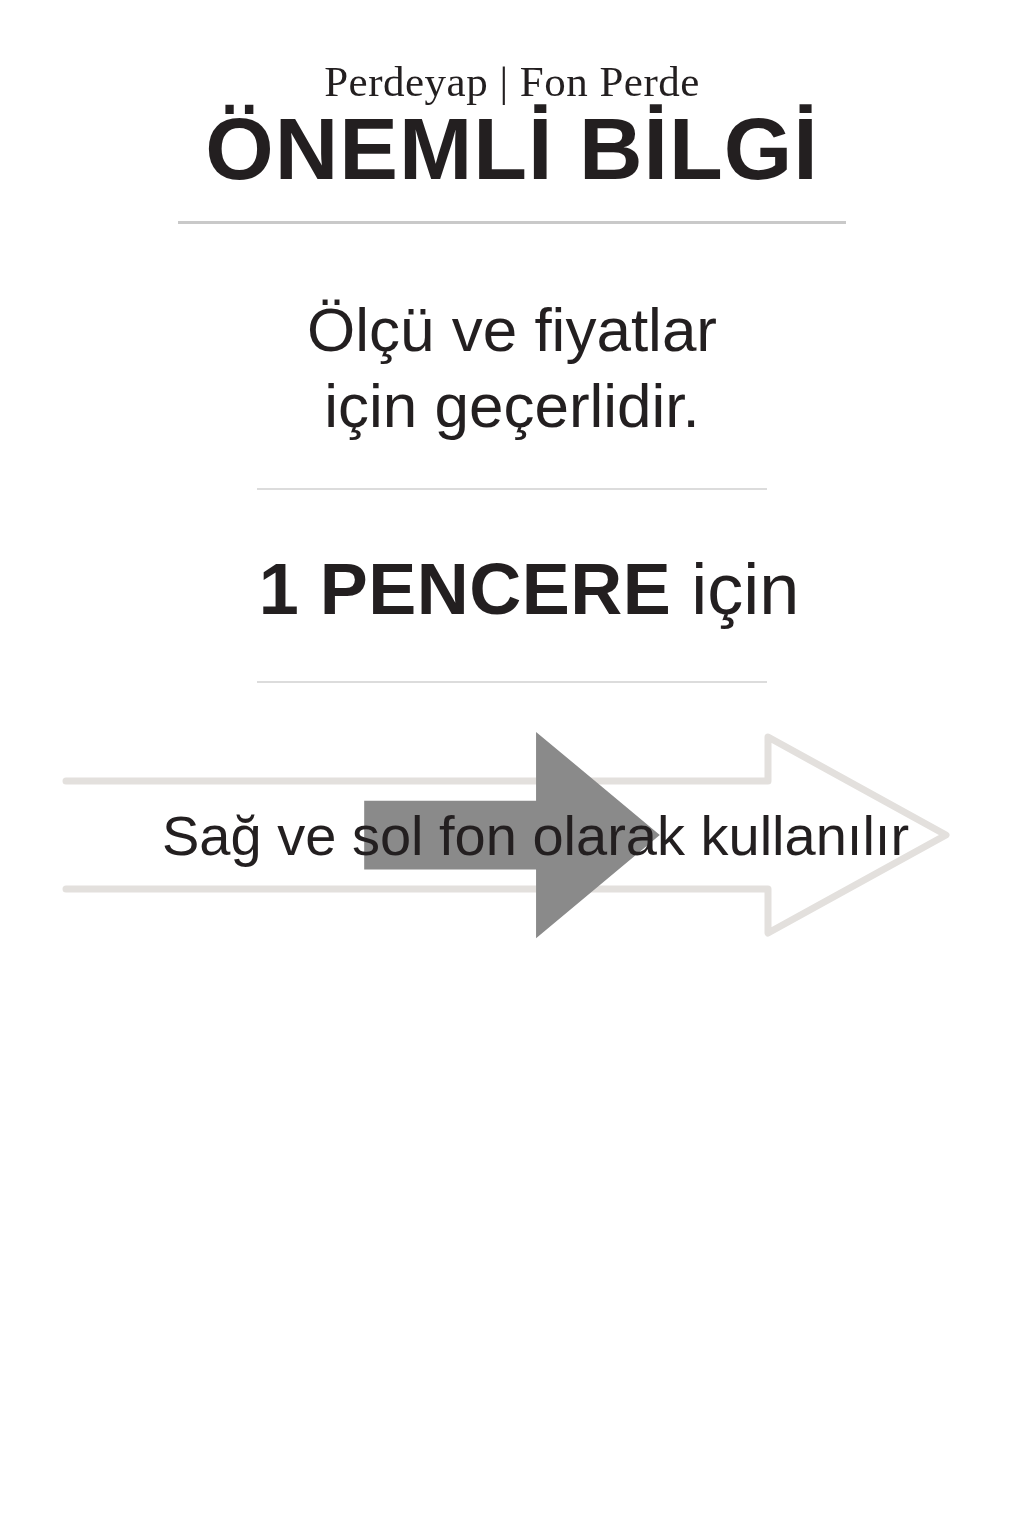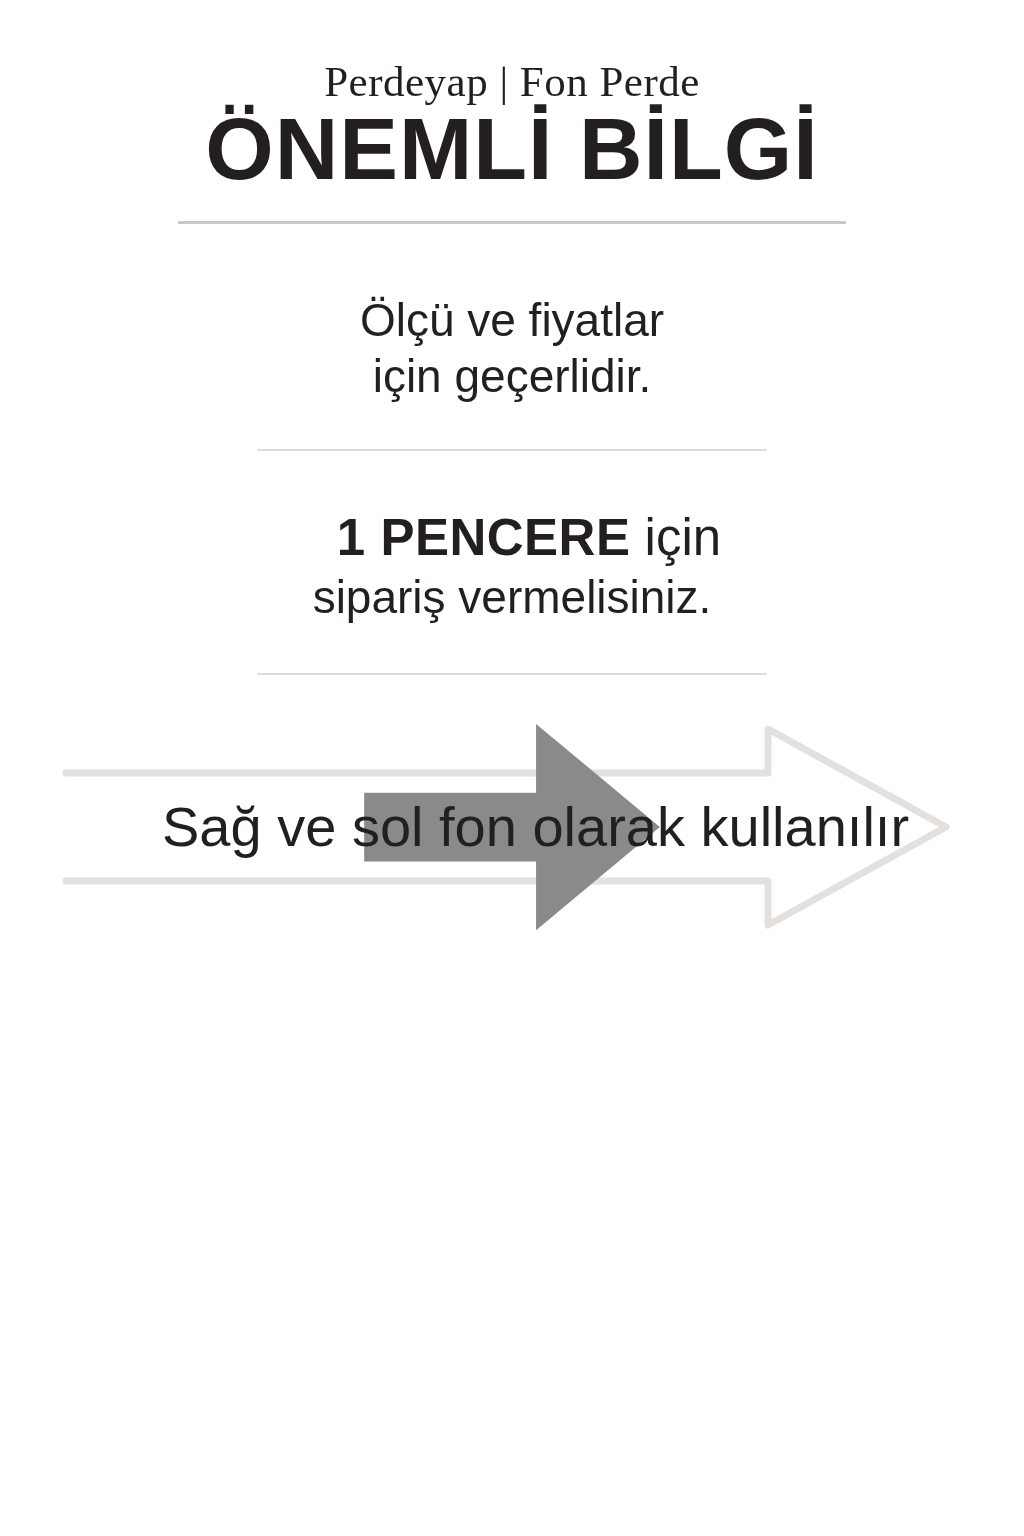--- a/index.html
+++ b/index.html
@@ -60,38 +60,38 @@
   
   .block {
     width: 100%;
     text-align: center;
   }
 
   .block-1 { margin-top: 68px; }
   .block-2 { margin-top: 56px; }
 
   .line-light {
-    font-size: 46px;
+    font-size: 62px;
     font-weight: 400;
     line-height: 1.22;
     color: #231f20;
     white-space: nowrap;
   }
 
   .line-bold {
     font-size: 62px;
     font-weight: 700;
     line-height: 1.22;
     letter-spacing: 0.5px;
     color: #231f20;
     white-space: nowrap;
   }
 
   .line-mixed {
-    font-size: 51px;
+    font-size: 72px;
     line-height: 1.22;
     white-space: nowrap;
     padding-left: 34px;
   }
   .line-mixed .b { font-weight: 700; letter-spacing: 0.5px; }
   .line-mixed .l { font-weight: 400; }
 
   .rule-thin {
     width: 510px;
     height: 2px;
@@ -152,21 +152,20 @@
     <div class="line-light">Ölçü ve fiyatlar</div>
     <div class="line-light">için geçerlidir.</div>
   </div>
 
   <div class="rule-thin"></div>
 
   <div class="block block-2">
     <div class="line-mixed">
       <span class="b">1 PENCERE</span><span class="l"> için</span>
     </div>
-    <div class="line-light">sipariş vermelisiniz.</div>
   </div>
 
   <div class="rule-thin second"></div>
 
   <div class="arrow-banner">
     <svg viewBox="0 0 900 220" xmlns="http://www.w3.org/2000/svg">
       <path d="M4 56 L706 56 L706 12 L884 110 L706 208 L706 164 L4 164" fill="none" stroke="#e3e0dd" stroke-width="7" stroke-linejoin="round" stroke-linecap="round"></path>
     </svg>
 
     <svg class="solid-arrow" viewBox="0 0 86 64" xmlns="http://www.w3.org/2000/svg">

